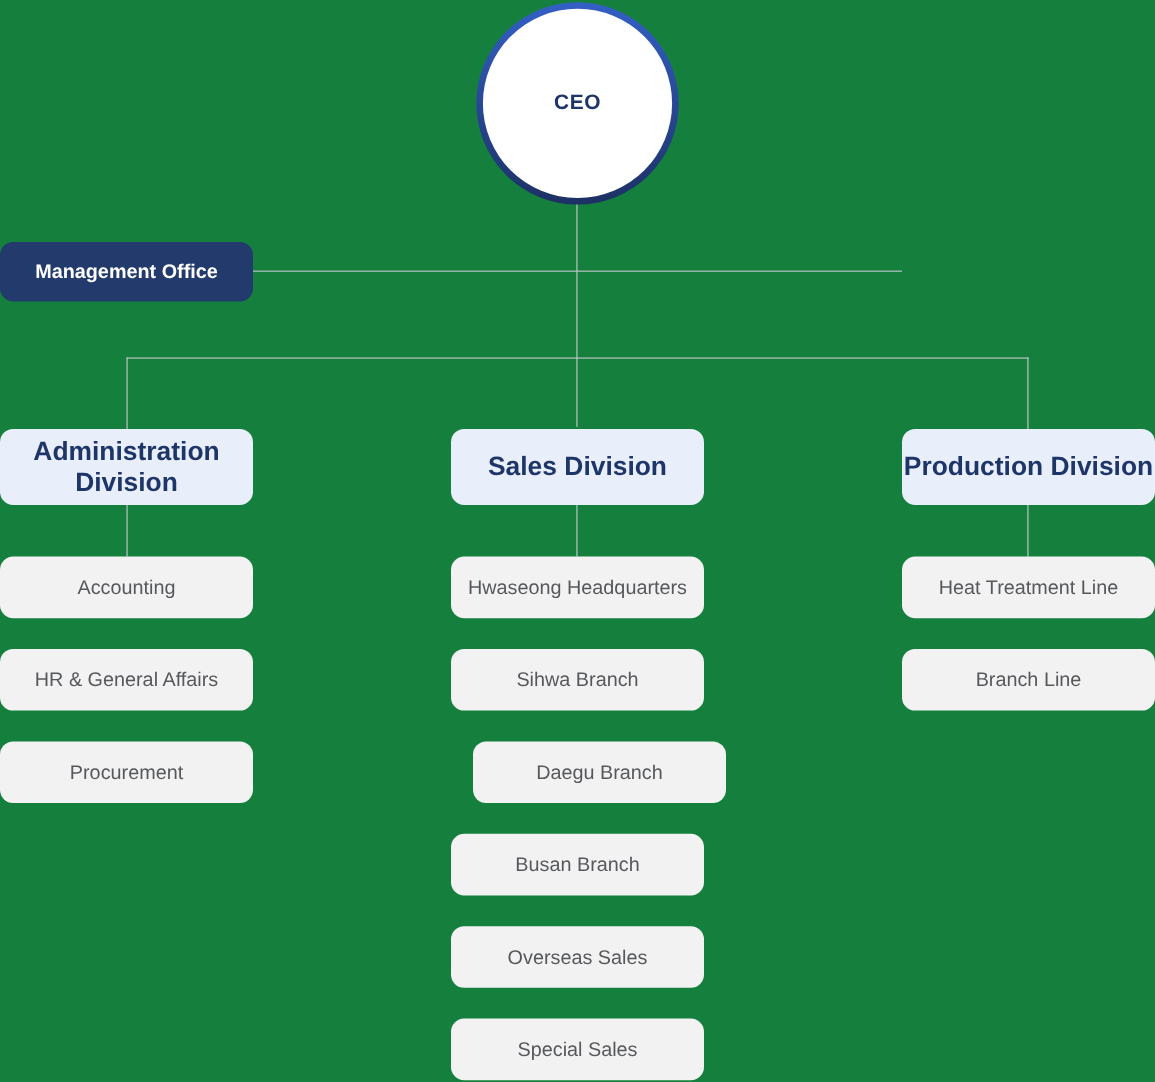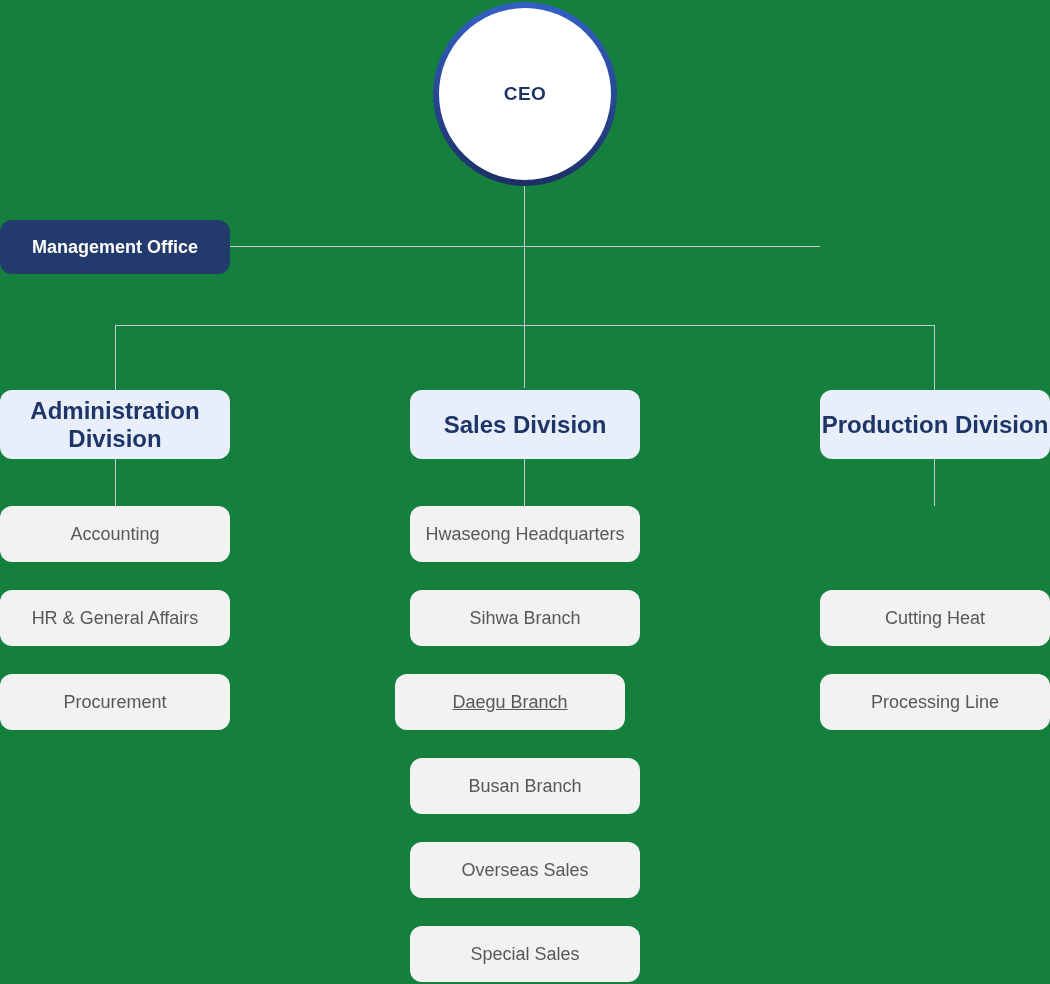--- a/index.html
+++ b/index.html
@@ -115,33 +115,33 @@
   <div class="node node-dept" style="left:0;top:674px;">
     <span>Procurement</span>
   </div>
 
   <div class="node node-dept" style="left:410px;top:506px;">
     <span>Hwaseong Headquarters</span>
   </div>
   <div class="node node-dept" style="left:410px;top:590px;">
     <span>Sihwa Branch</span>
   </div>
-  <div class="node node-dept" style="left:395px;top:674px;text-decoration:underline;">
+  <div class="node node-dept" style="left:430px;top:674px;">
     <span>Daegu Branch</span>
   </div>
   <div class="node node-dept" style="left:410px;top:758px;">
     <span>Busan Branch</span>
   </div>
   <div class="node node-dept" style="left:410px;top:842px;">
     <span>Overseas Sales</span>
   </div>
   <div class="node node-dept" style="left:410px;top:926px;">
     <span>Special Sales</span>
   </div>
 
+  <div class="node node-dept" style="left:820px;top:506px;">
+    <span>Heat Treatment Line</span>
+  </div>
   <div class="node node-dept" style="left:820px;top:590px;">
-    <span>Cutting Heat</span>
-  </div>
-  <div class="node node-dept" style="left:820px;top:674px;">
-    <span>Processing Line</span>
+    <span>Branch Line</span>
   </div>
 
 </div>
 
 </body></html>

